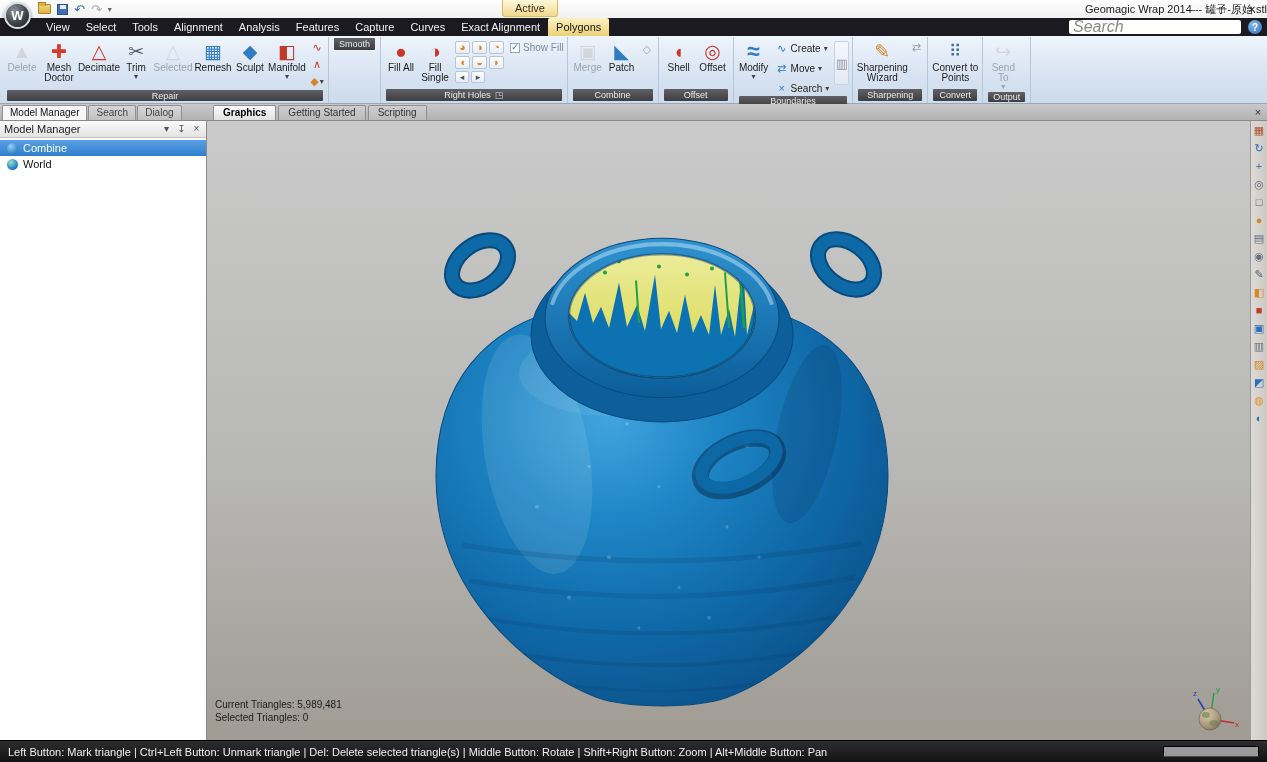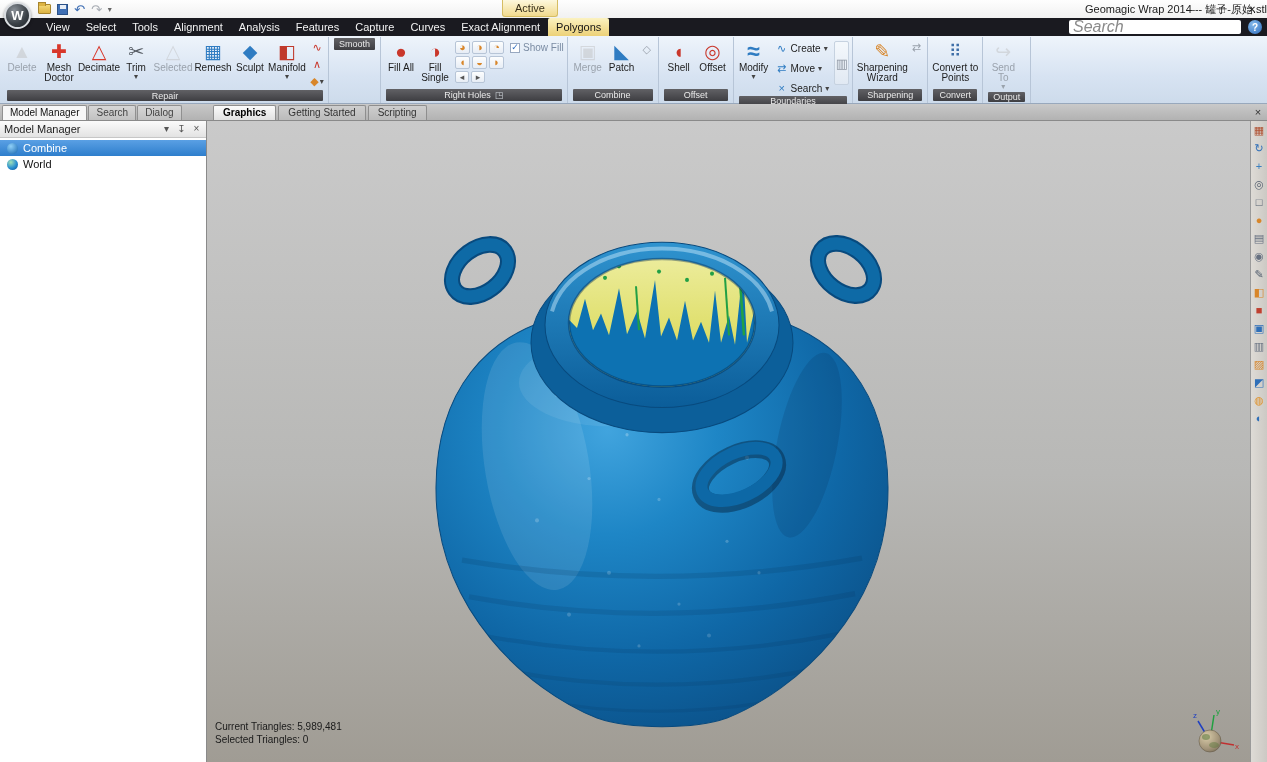--- a/index.html
+++ b/index.html
@@ -574,14 +574,18 @@
         <span class="tic" style="color: rgb(47, 111, 184);">▣</span>
         <span class="tic" style="color: rgb(102, 112, 128);">▥</span>
         <span class="tic" style="color: rgb(216, 134, 42);">▨</span>
         <span class="tic" style="color: rgb(47, 111, 184);">◩</span>
         <span class="tic" style="color: rgb(224, 146, 42);">◍</span>
         <span class="tic" style="color: rgb(47, 111, 184);">◐</span>
       </div>
 
   </div>
 
+  <div class="statusbar">
+    <div class="hints">Left Button: Mark triangle | Ctrl+Left Button: Unmark triangle | Del: Delete selected triangle(s) | Middle Button: Rotate | Shift+Right Button: Zoom | Alt+Middle Button: Pan</div>
+    <div class="progress"></div>
+  </div>
 
 </div>
 
 </body></html>

